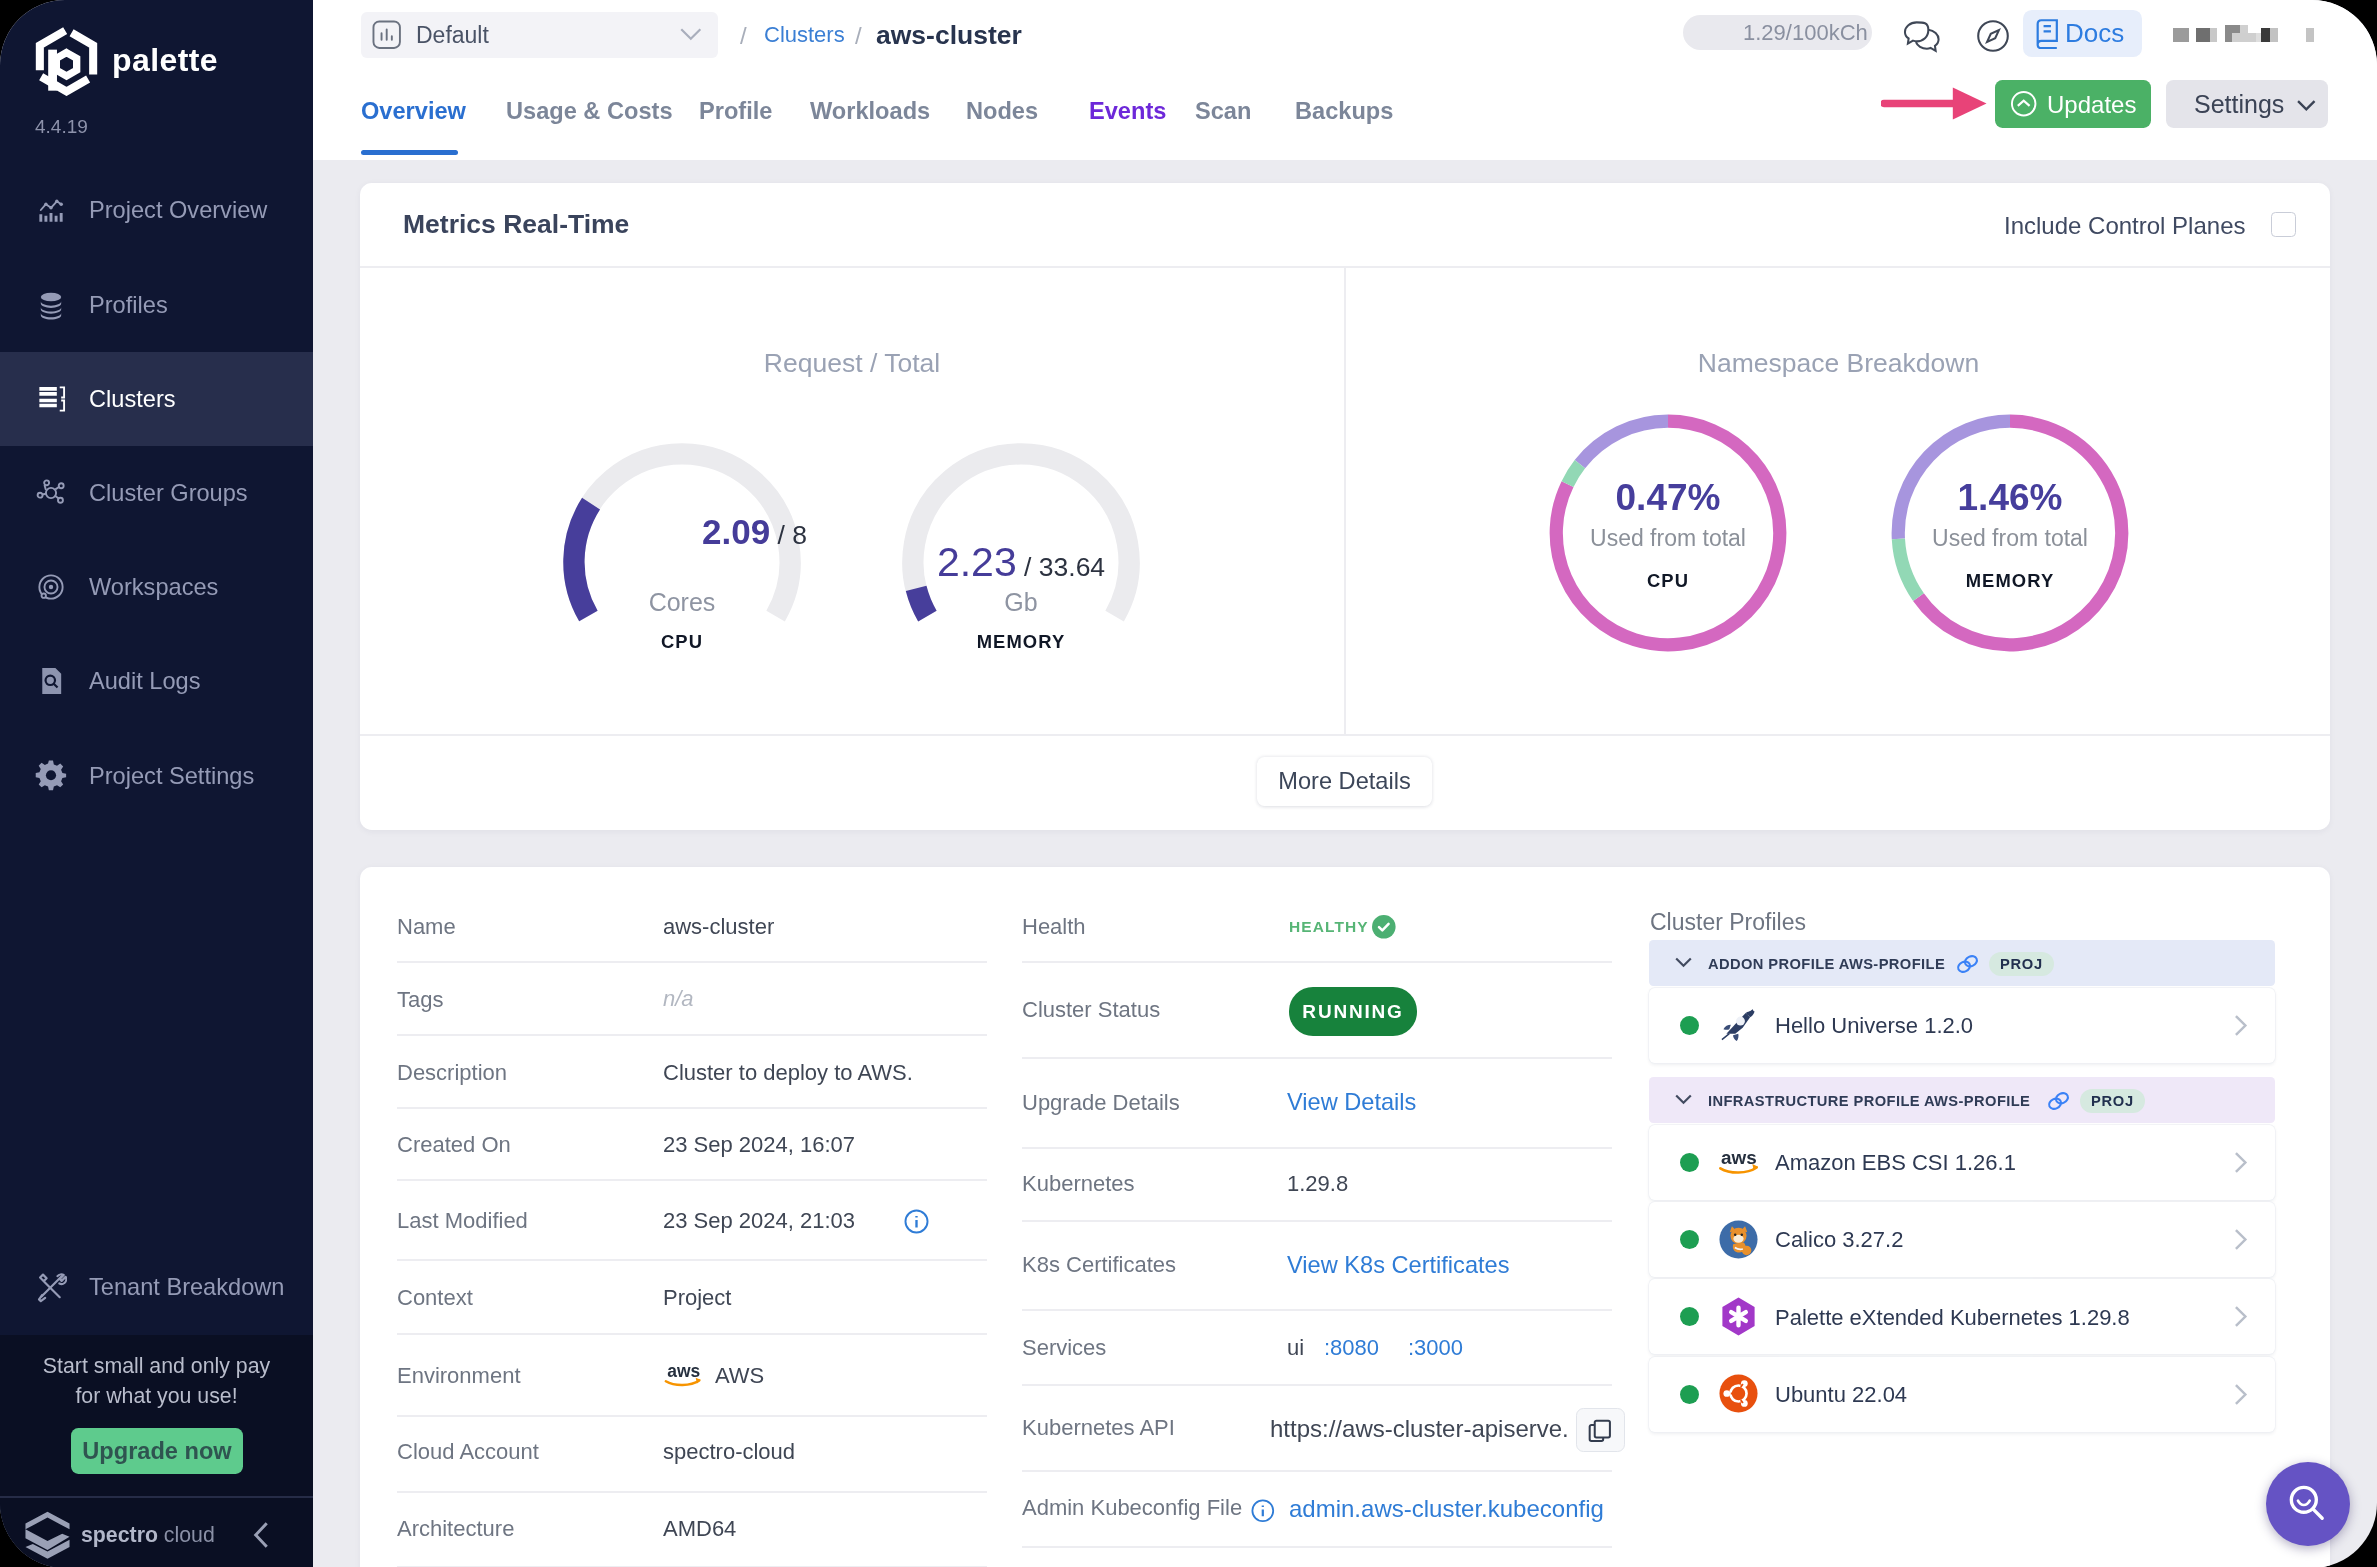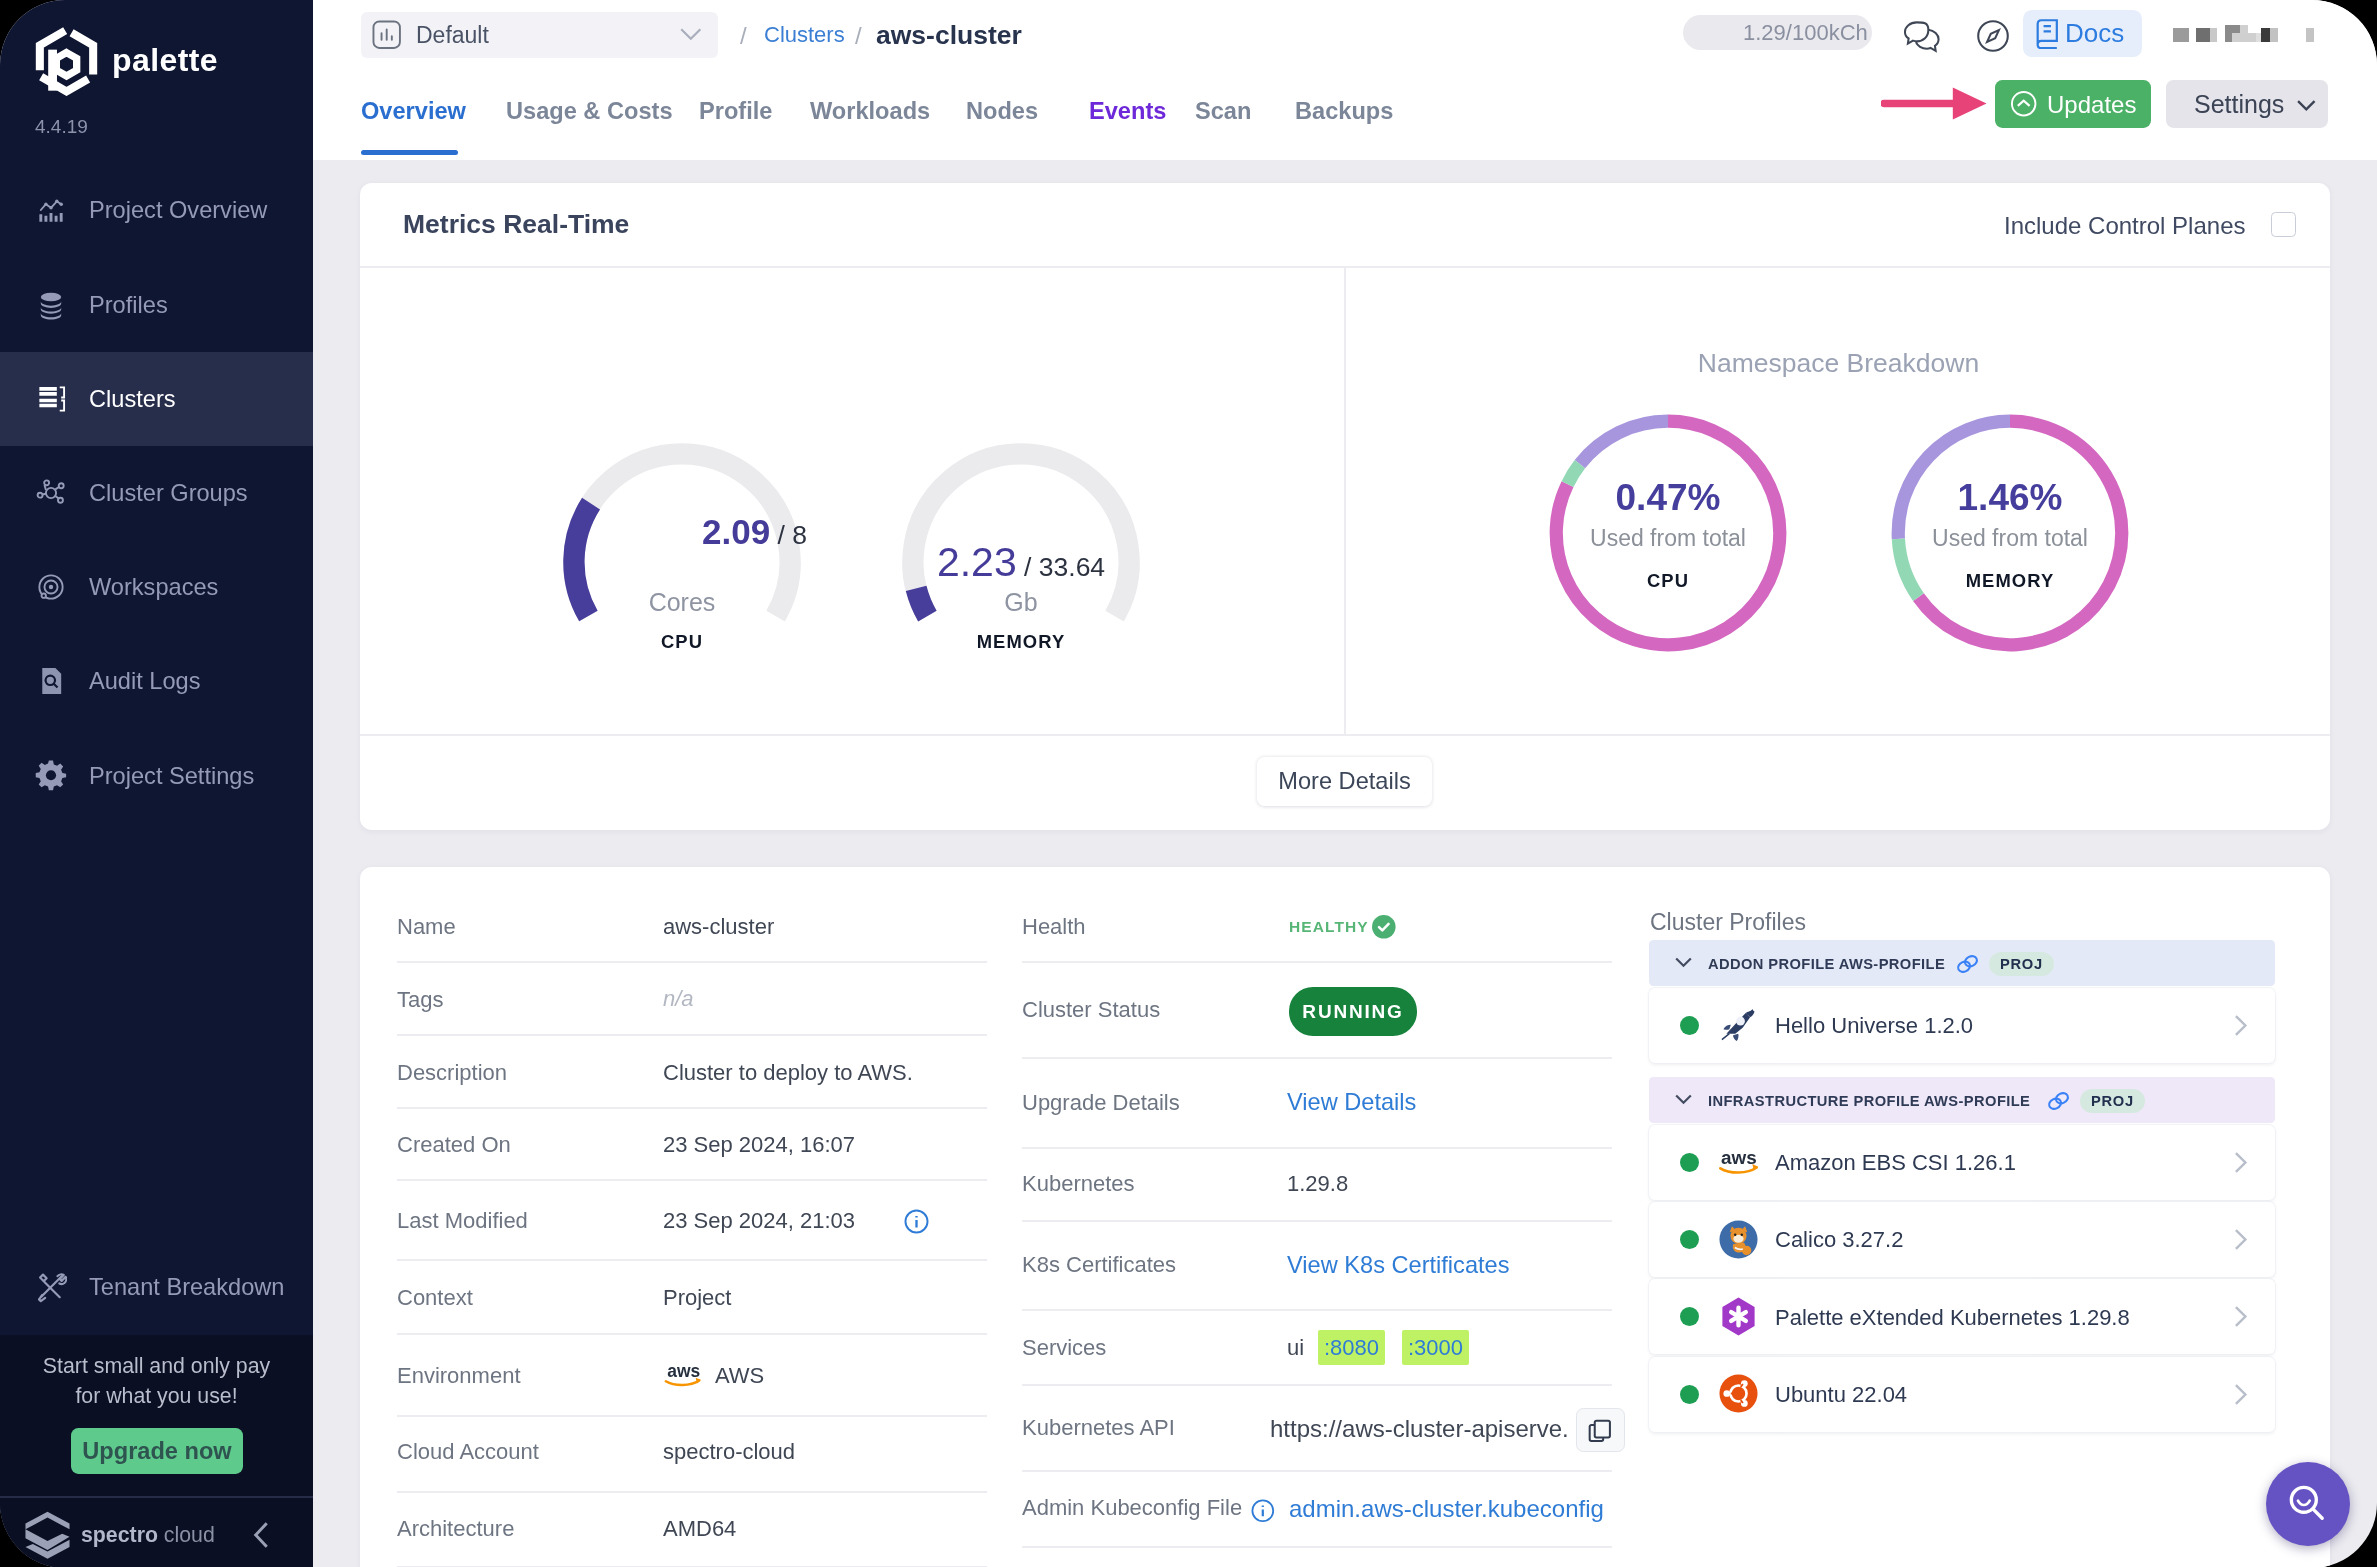--- a/index.html
+++ b/index.html
@@ -6,21 +6,21 @@
 .app{position:absolute;left:0;top:0;width:2377px;height:1568px;background:#ebebf0;border-radius:65px;overflow:hidden}
 .abs{position:absolute}
 .t{position:absolute;white-space:nowrap}
 .sidebar{position:absolute;left:0;top:0;width:313px;height:1568px;background:#0f1632}
 .nav{position:absolute;left:0;width:313px;height:94px;display:flex;align-items:center;padding-left:35px;color:#959bb6;font-size:23.6px}
 .nav svg{width:32px;height:32px;flex:0 0 32px}
 .nav span{margin-left:22px}
 .nav.sel{background:#272e4c;color:#fff}
 .header{position:absolute;left:313px;top:0;width:2065px;height:160px;background:#fff}
 .card{position:absolute;background:#fff;border-radius:11.8px;box-shadow:0 1.5px 5.9px rgba(30,40,70,.05)}
-.chip{position:absolute;background:#bef264;border-radius:2px;color:#2f7cd6;font-size:22px;line-height:35px;padding:0 5.9px}
+.chip{position:absolute;background:#ffffff;border-radius:7px;color:#2f7cd6;font-size:22px;line-height:35px;padding:0 5.9px}
 .prow{position:absolute;width:626px;height:75px;background:#fff;border-radius:5.9px;box-shadow:0 0 0 0.7px #eef0f4,0 1.5px 3.7px rgba(20,30,60,.07)}
 .pdot{position:absolute;width:19px;height:19px;border-radius:50%;background:#1d9e52}
 .phead{position:absolute;width:626px;height:46px;border-radius:4.4px}
 .proj{position:absolute;height:24px;border-radius:12.5px;background:#d6e9e0;color:#22304f;font-size:14.7px;font-weight:700;letter-spacing:0.7px;line-height:24px;padding:0 11px}
 </style></head>
 <body>
 <div class="app">
 
 <div class="header"></div>
 
@@ -195,20 +195,21 @@
 <div class="card" style="left:360px;top:183px;width:1970px;height:647px">
 <div class="t" style="left:43px;top:208px;font-size:31px;line-height:37px;font-weight:700;color:#3a445c;position:absolute"></div>
 </div>
 <div class="t" style="left:403px;top:208px;font-size:26.5px;line-height:32px;font-weight:700;color:#3a445c">Metrics Real-Time</div>
 <div class="t" style="left:2004px;top:211px;font-size:24px;line-height:29.4px;color:#3f4961">Include Control Planes</div>
 <div class="abs" style="left:2271px;top:212px;width:25px;height:25px;border:1.5px solid #c9cdd8;border-radius:4.4px;background:#fff"></div>
 <div class="abs" style="left:360px;top:266px;width:1970px;height:1.5px;background:#ededf1"></div>
 <div class="abs" style="left:1344px;top:267px;width:1.5px;height:467px;background:#ededf1"></div>
 <div class="abs" style="left:360px;top:734px;width:1970px;height:1.5px;background:#ededf1"></div>
 
+<div class="t" style="left:360px;top:347px;width:984px;text-align:center;font-size:26.5px;line-height:32px;color:#9aa2b4">Request / Total</div>
 <svg class="abs" style="left:557px;top:437px" width="250" height="250" viewBox="0 0 340 340" fill="none">
 <path d="M42.7 243.5 A 147 147 0 1 1 297.3 243.5" stroke="#ebebee" stroke-width="29"></path>
 <path d="M42.7 243.5 A 147 147 0 0 1 46.3 90.6" stroke="#473e9b" stroke-width="29"></path>
 </svg>
 <div class="t" style="left:557px;top:510px;width:250px;text-align:right;line-height:43px"><span style="font-size:35px;font-weight:700;color:#453c99">2.09</span><span style="font-size:26.5px;color:#2c3240"> / 8</span></div>
 <div class="t" style="left:557px;top:588px;width:250px;text-align:center;font-size:25px;line-height:29.4px;color:#8e94a2">Cores</div>
 <div class="t" style="left:557px;top:631px;width:250px;text-align:center;font-size:18.4px;line-height:22px;font-weight:700;color:#101726;letter-spacing:1.1px">CPU</div>
 <svg class="abs" style="left:896px;top:437px" width="250" height="250" viewBox="0 0 340 340" fill="none">
 <path d="M42.7 243.5 A 147 147 0 1 1 297.3 243.5" stroke="#ebebee" stroke-width="29"></path>
 <path d="M42.7 243.5 A 147 147 0 0 1 27.4 205.8" stroke="#473e9b" stroke-width="29"></path>

